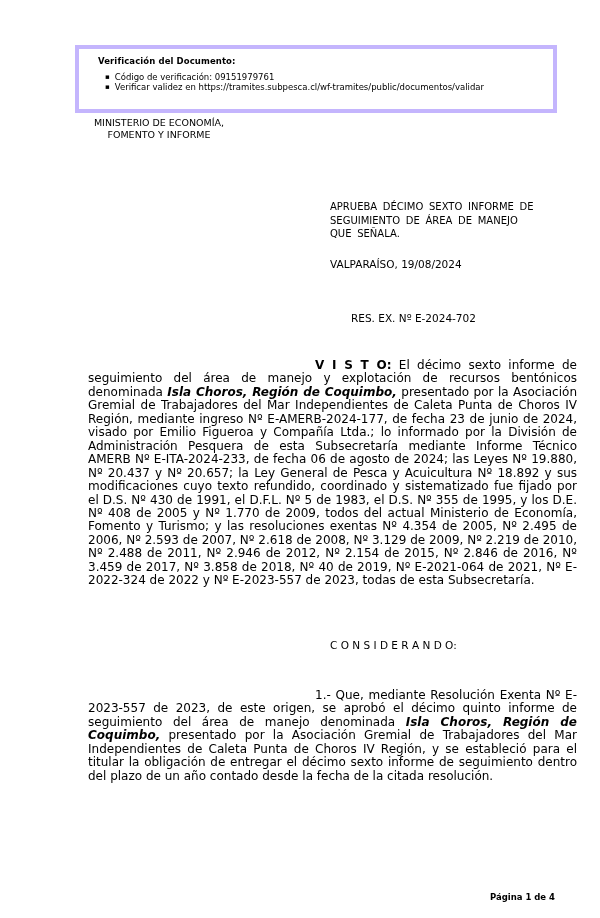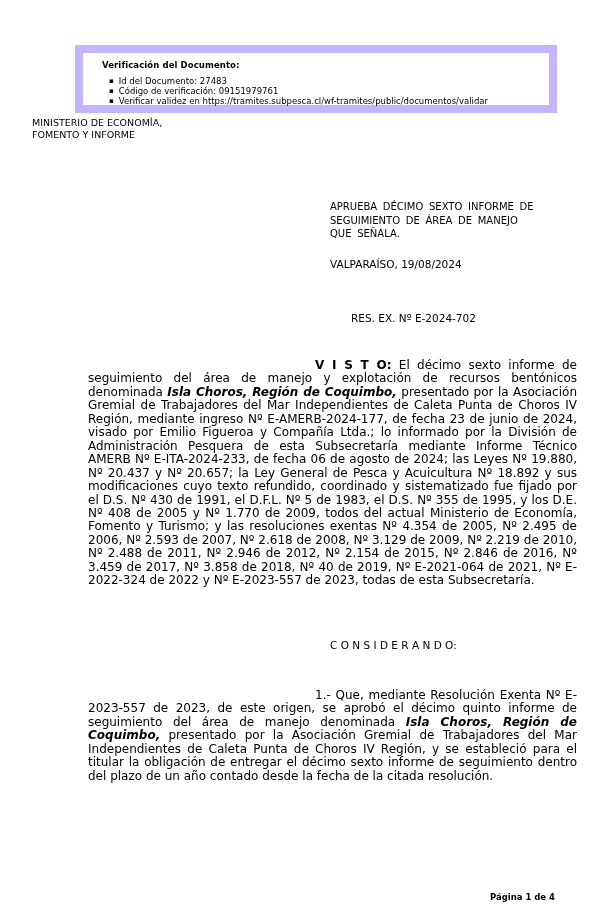--- a/index.html
+++ b/index.html
@@ -11,21 +11,21 @@
     color:#000000;
     font-family:"DejaVu Sans", sans-serif;
     overflow:hidden;
   }
 
   
   .verify-box{
     position:absolute;
     left:75px; top:45px;
     width:482px; height:68px;
-    border:8px solid #c4b5fd;
+    border:4px solid #c4b5fd;
     box-sizing:border-box;
     padding:7px 6px 0 19px;
   }
   .verify-title{
     font-size:8.5px;
     font-weight:bold;
     letter-spacing:0.1px;
   }
   .verify-list{
     margin:6px 0 0 0;
@@ -39,20 +39,21 @@
     font-size:7px;
     margin-right:5px;
     vertical-align:1px;
   }
 
   
   .letterhead{
     position:absolute;
     left:32px; top:117px;
     width:254px;
+    text-align:center;
     font-size:9.5px;
     line-height:11.6px;
   }
   .lh-strong{
     font-weight:bold;
     text-decoration:underline;
   }
 
   
   .doc-title{
@@ -110,21 +111,20 @@
   }
 </style>
 </head>
 <body>
 
 <div class="page">
 
   <div class="verify-box">
     <div class="verify-title">Verificación del Documento:</div>
     <ul class="verify-list">
-      <li>Id del Documento: 27483</li>
       <li>Código de verificación: 09151979761</li>
       <li>Verificar validez en https://tramites.subpesca.cl/wf-tramites/public/documentos/validar</li>
     </ul>
   </div>
 
   <div class="letterhead">
     <div>MINISTERIO DE ECONOMÍA,</div>
     <div>FOMENTO Y INFORME</div>
   </div>
 

